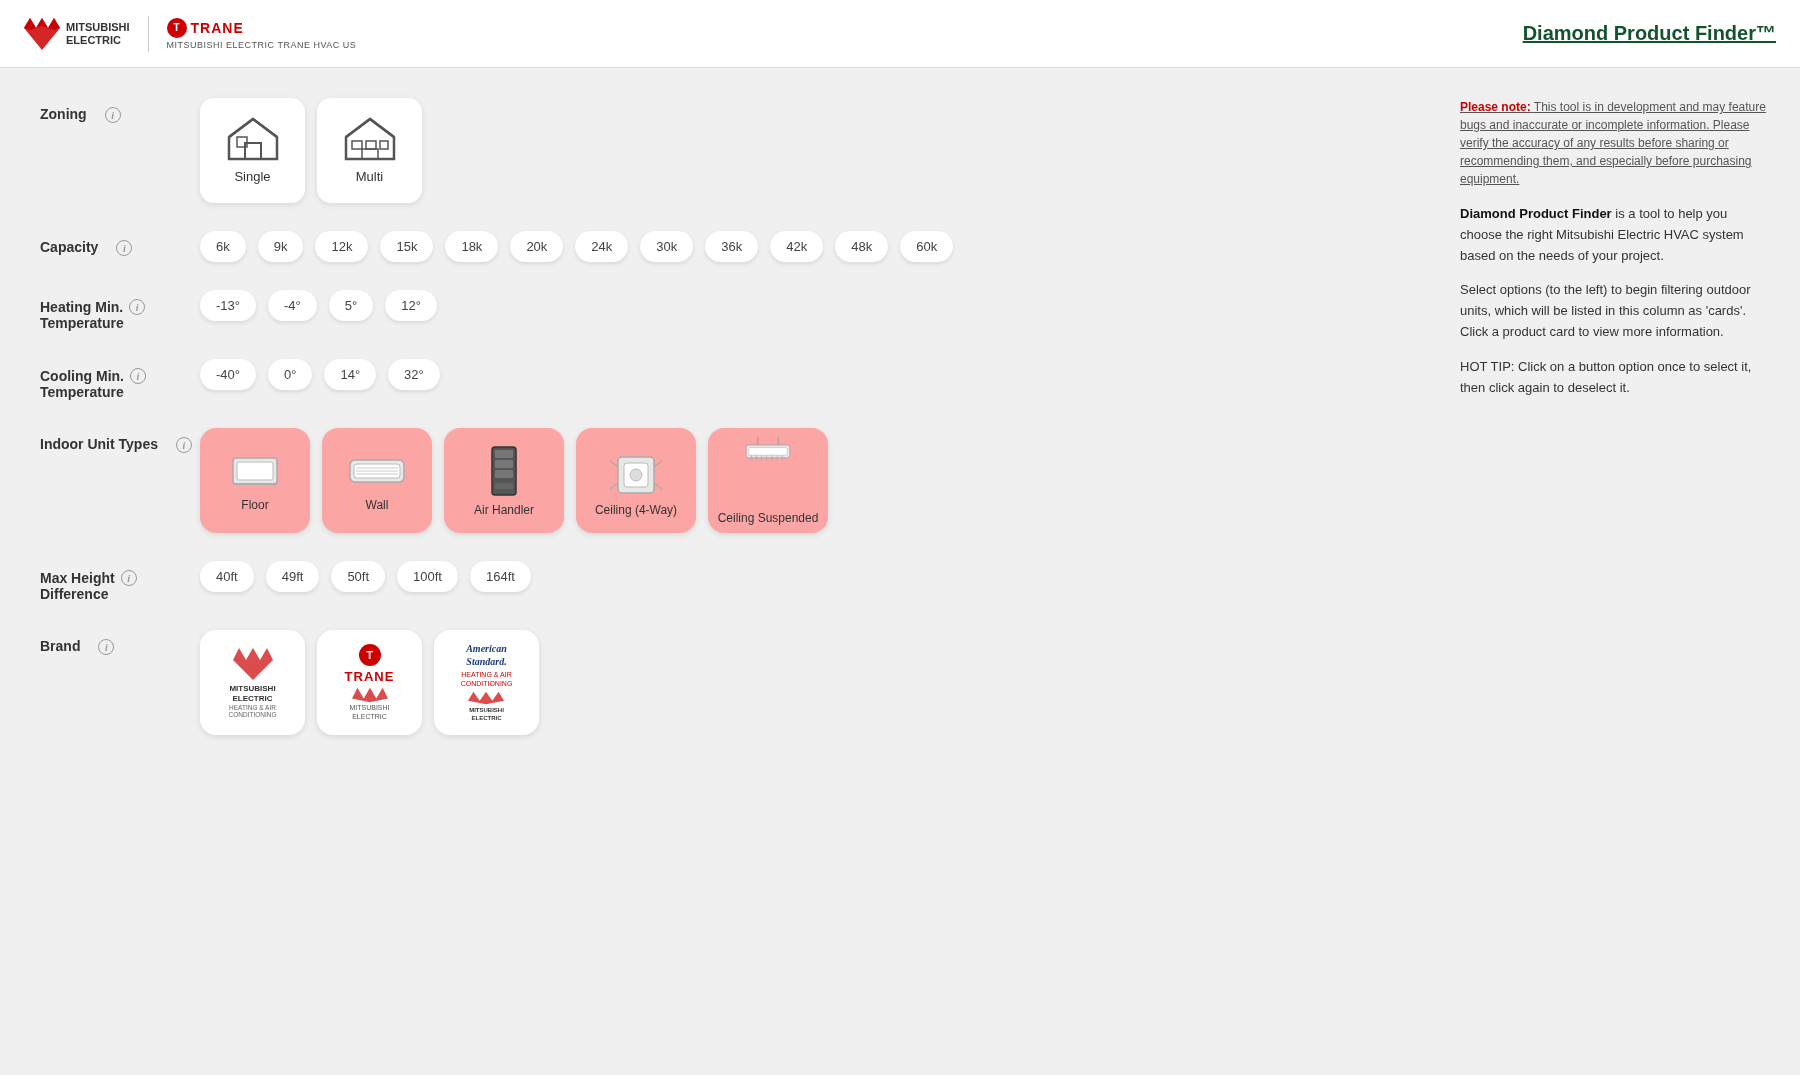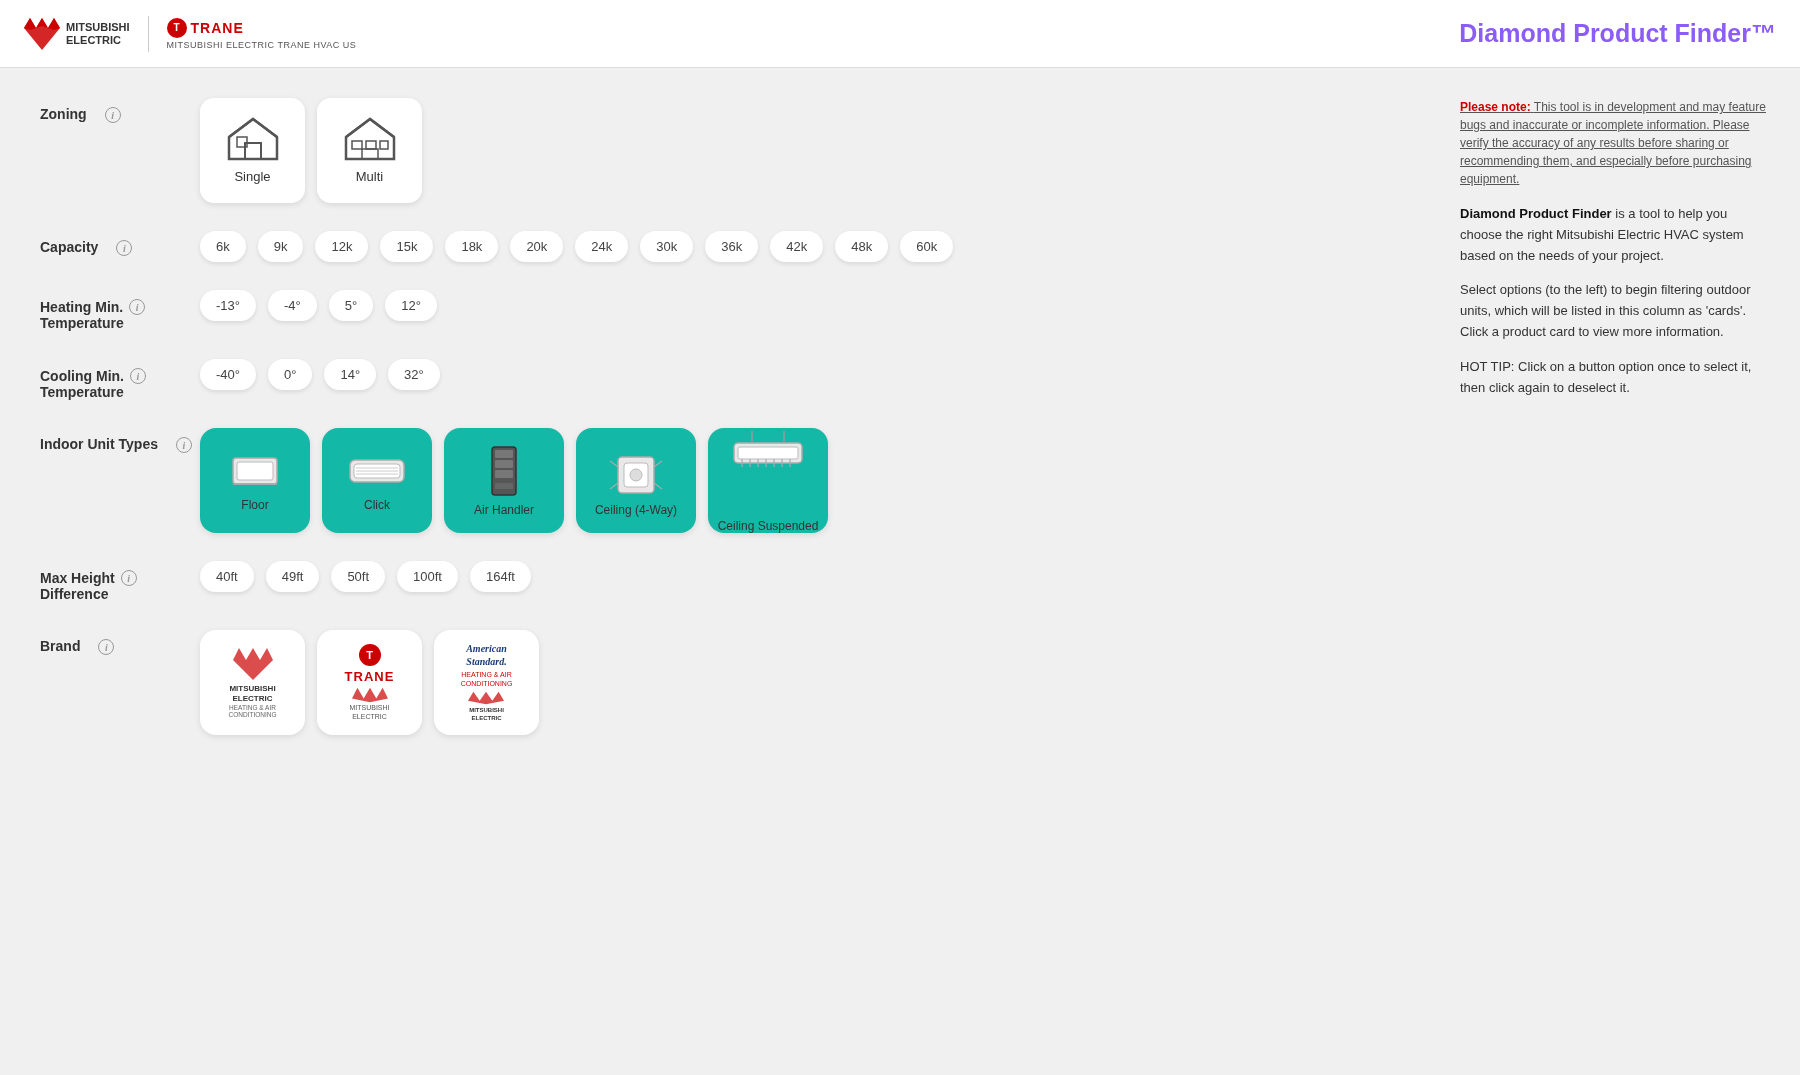--- a/index.html
+++ b/index.html
@@ -50,23 +50,24 @@
       width: 20px;
       height: 20px;
       background: #cc0000;
       border-radius: 50%;
       display: flex; align-items: center; justify-content: center;
     }
     .trane-circle span { color: white; font-size: 10px; font-weight: bold; }
     .trane-text { font-size: 14px; font-weight: bold; color: #cc0000; letter-spacing: 1px; }
     .company-subtitle { font-size: 9px; color: #555; margin-top: 2px; letter-spacing: 0.5px; }
     .page-title {
-      font-size: 25px;
+      font-size: 20px;
       font-weight: bold;
-      color: #8b5cf6;
+      color: #14532d;
+      text-decoration: underline;
     }
 
     
     .main-layout {
       display: flex;
       min-height: calc(100vh - 68px);
     }
     .left-panel {
       flex: 1;
       padding: 30px 40px;
@@ -148,34 +149,35 @@
       font-weight: 500;
       color: #444;
       box-shadow: 0 2px 4px rgba(0,0,0,0.1);
       transition: all 0.15s;
     }
 
     
     .unit-btn {
       width: 110px;
       height: 105px;
-      background: #14b8a6;
+      background: #fca5a5;
       border-radius: 16px;
       border: none;
       cursor: pointer;
       display: flex;
       flex-direction: column;
       align-items: center;
       justify-content: center;
       gap: 6px;
       box-shadow: 0 2px 6px rgba(0,0,0,0.1);
       font-size: 12px;
       font-weight: 500;
       color: #333;
       text-align: center;
+      padding: 8px;
       transition: all 0.15s;
     }
 
     
     .brand-btn {
       width: 105px;
       height: 105px;
       background: white;
       border-radius: 16px;
       border: none;
@@ -392,21 +394,21 @@
         </button>
 
         <button class="unit-btn">
           <svg width="62" height="42" viewBox="0 0 62 42">
             <rect x="4" y="10" width="54" height="22" rx="5" fill="#e8e8e8" stroke="#aaa" stroke-width="1.5"></rect>
             <rect x="8" y="14" width="46" height="14" rx="3" fill="white" stroke="#bbb" stroke-width="1"></rect>
             <line x1="10" y1="18" x2="52" y2="18" stroke="#ccc" stroke-width="1"></line>
             <line x1="10" y1="21" x2="52" y2="21" stroke="#ccc" stroke-width="1"></line>
             <line x1="10" y1="24" x2="52" y2="24" stroke="#ccc" stroke-width="1"></line>
           </svg>
-          <span>Click</span>
+          <span>Wall</span>
         </button>
 
         <button class="unit-btn" style="width:120px;">
           <svg width="40" height="52" viewBox="0 0 40 52">
             <rect x="8" y="2" width="24" height="48" rx="3" fill="#555" stroke="#333" stroke-width="1.5"></rect>
             <rect x="11" y="5" width="18" height="8" rx="1" fill="#777"></rect>
             <rect x="11" y="15" width="18" height="8" rx="1" fill="#777"></rect>
             <rect x="11" y="25" width="18" height="8" rx="1" fill="#777"></rect>
             <rect x="11" y="38" width="18" height="6" rx="1" fill="#666"></rect>
           </svg>

